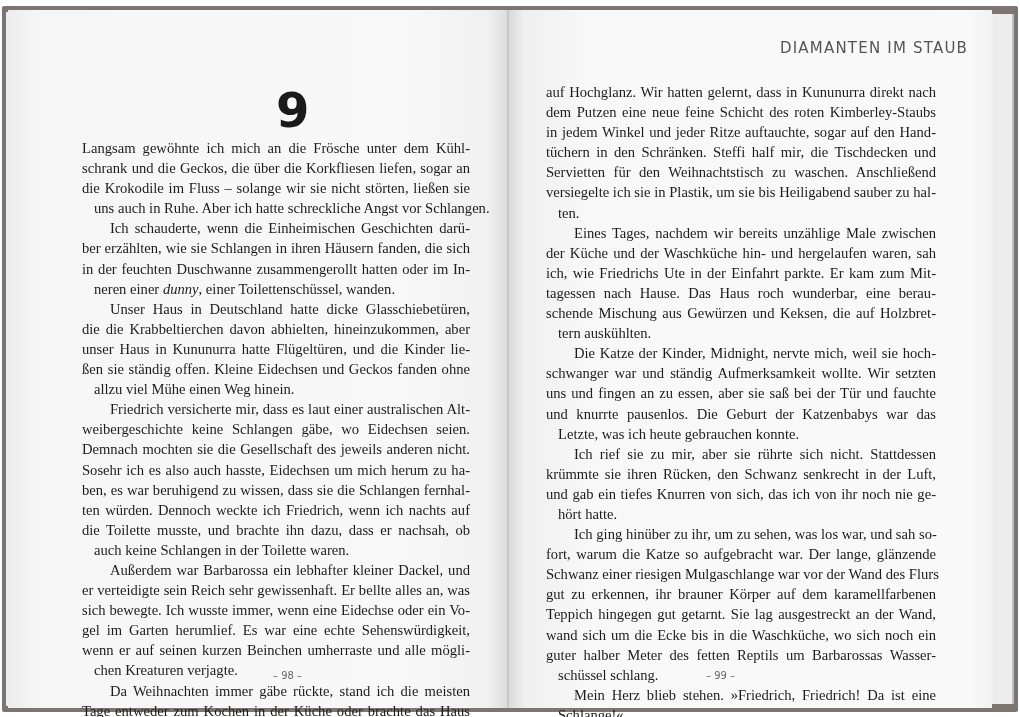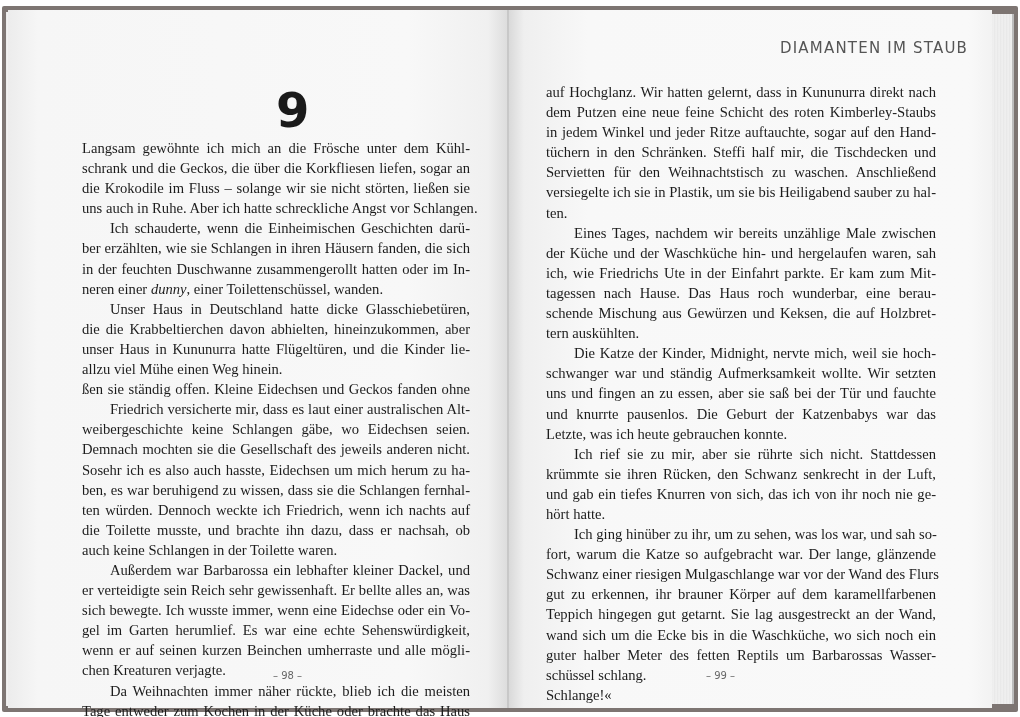--- a/index.html
+++ b/index.html
@@ -54,21 +54,21 @@
   }
   .text {
     position: absolute;
     font-family: "Liberation Serif", serif;
     font-size: 14.6px; line-height: 20.1px; color: #1c1c1c;
     text-align: justify;
   }
   .text.left { left: 82px; top: 138px; width: 388px; }
   .text.right { left: 546px; top: 82px; width: 390px; }
   .line { display: block; white-space: nowrap; text-align-last: justify; }
-  .line.last { text-align-last: left; }
+  .line.last { text-align-last: left; margin-left: 12px; }
   .line.indent { text-indent: 28px; }
   .folio {
     position: absolute; top: 670px;
     font-family: "DejaVu Sans", sans-serif; font-size: 10px; color: #666;
   }
   .folio.left { left: 273px; }
   .folio.right { left: 706px; text-align: right; }
   em { }
 </style>
 </head>
@@ -91,37 +91,37 @@
       <span class="line">schrank und die Geckos, die über die Korkfliesen liefen, sogar an</span>
       <span class="line">die Krokodile im Fluss – solange wir sie nicht störten, ließen sie</span>
       <span class="line last">uns auch in Ruhe. Aber ich hatte schreckliche Angst vor Schlangen.</span>
       <span class="line indent">Ich schauderte, wenn die Einheimischen Geschichten darü-</span>
       <span class="line">ber erzählten, wie sie Schlangen in ihren Häusern fanden, die sich</span>
       <span class="line">in der feuchten Duschwanne zusammengerollt hatten oder im In-</span>
       <span class="line last"><span>neren einer </span><em>dunny</em><span>, einer Toilettenschüssel, wanden.</span></span>
       <span class="line indent">Unser Haus in Deutschland hatte dicke Glasschiebetüren,</span>
       <span class="line">die die Krabbeltierchen davon abhielten, hineinzukommen, aber</span>
       <span class="line">unser Haus in Kununurra hatte Flügeltüren, und die Kinder lie-</span>
+      <span class="line">ßen sie ständig offen. Kleine Eidechsen und Geckos fanden ohne</span>
       <span class="line last">allzu viel Mühe einen Weg hinein.</span>
-      <span class="line">ßen sie ständig offen. Kleine Eidechsen und Geckos fanden ohne</span>
       <span class="line indent">Friedrich versicherte mir, dass es laut einer australischen Alt-</span>
       <span class="line">weibergeschichte keine Schlangen gäbe, wo Eidechsen seien.</span>
       <span class="line">Demnach mochten sie die Gesellschaft des jeweils anderen nicht.</span>
       <span class="line">Sosehr ich es also auch hasste, Eidechsen um mich herum zu ha-</span>
       <span class="line">ben, es war beruhigend zu wissen, dass sie die Schlangen fernhal-</span>
       <span class="line">ten würden. Dennoch weckte ich Friedrich, wenn ich nachts auf</span>
       <span class="line">die Toilette musste, und brachte ihn dazu, dass er nachsah, ob</span>
       <span class="line last">auch keine Schlangen in der Toilette waren.</span>
       <span class="line indent">Außerdem war Barbarossa ein lebhafter kleiner Dackel, und</span>
       <span class="line">er verteidigte sein Reich sehr gewissenhaft. Er bellte alles an, was</span>
       <span class="line">sich bewegte. Ich wusste immer, wenn eine Eidechse oder ein Vo-</span>
       <span class="line">gel im Garten herumlief. Es war eine echte Sehenswürdigkeit,</span>
       <span class="line">wenn er auf seinen kurzen Beinchen umherraste und alle mögli-</span>
       <span class="line last">chen Kreaturen verjagte.</span>
-      <span class="line indent">Da Weihnachten immer näher rückte, blieb ich die meisten</span>
+      <span class="line indent">Da Weihnachten immer gäbe rückte, stand ich die meisten</span>
       <span class="line">Tage entweder zum Kochen in der Küche oder brachte das Haus</span>
     </div>
   <div class="text right" id="right-text">
       <span class="line">auf Hochglanz. Wir hatten gelernt, dass in Kununurra direkt nach</span>
       <span class="line">dem Putzen eine neue feine Schicht des roten Kimberley-Staubs</span>
       <span class="line">in jedem Winkel und jeder Ritze auftauchte, sogar auf den Hand-</span>
       <span class="line">tüchern in den Schränken. Steffi half mir, die Tischdecken und</span>
       <span class="line">Servietten für den Weihnachtstisch zu waschen. Anschließend</span>
       <span class="line">versiegelte ich sie in Plastik, um sie bis Heiligabend sauber zu hal-</span>
       <span class="line last">ten.</span>
@@ -141,18 +141,19 @@
       <span class="line">und gab ein tiefes Knurren von sich, das ich von ihr noch nie ge-</span>
       <span class="line last">hört hatte.</span>
       <span class="line indent">Ich ging hinüber zu ihr, um zu sehen, was los war, und sah so-</span>
       <span class="line">fort, warum die Katze so aufgebracht war. Der lange, glänzende</span>
       <span class="line">Schwanz einer riesigen Mulgaschlange war vor der Wand des Flurs</span>
       <span class="line">gut zu erkennen, ihr brauner Körper auf dem karamellfarbenen</span>
       <span class="line">Teppich hingegen gut getarnt. Sie lag ausgestreckt an der Wand,</span>
       <span class="line">wand sich um die Ecke bis in die Waschküche, wo sich noch ein</span>
       <span class="line">guter halber Meter des fetten Reptils um Barbarossas Wasser-</span>
       <span class="line last">schüssel schlang.</span>
+      <span class="line indent">Mein Herz blieb stehen. »Friedrich, Friedrich! Da ist eine</span>
       <span class="line last">Schlange!«</span>
     </div>
 
   <div class="folio left">– 98 –</div>
   <div class="folio right">– 99 –</div>
 </div>
 
 </body></html>

